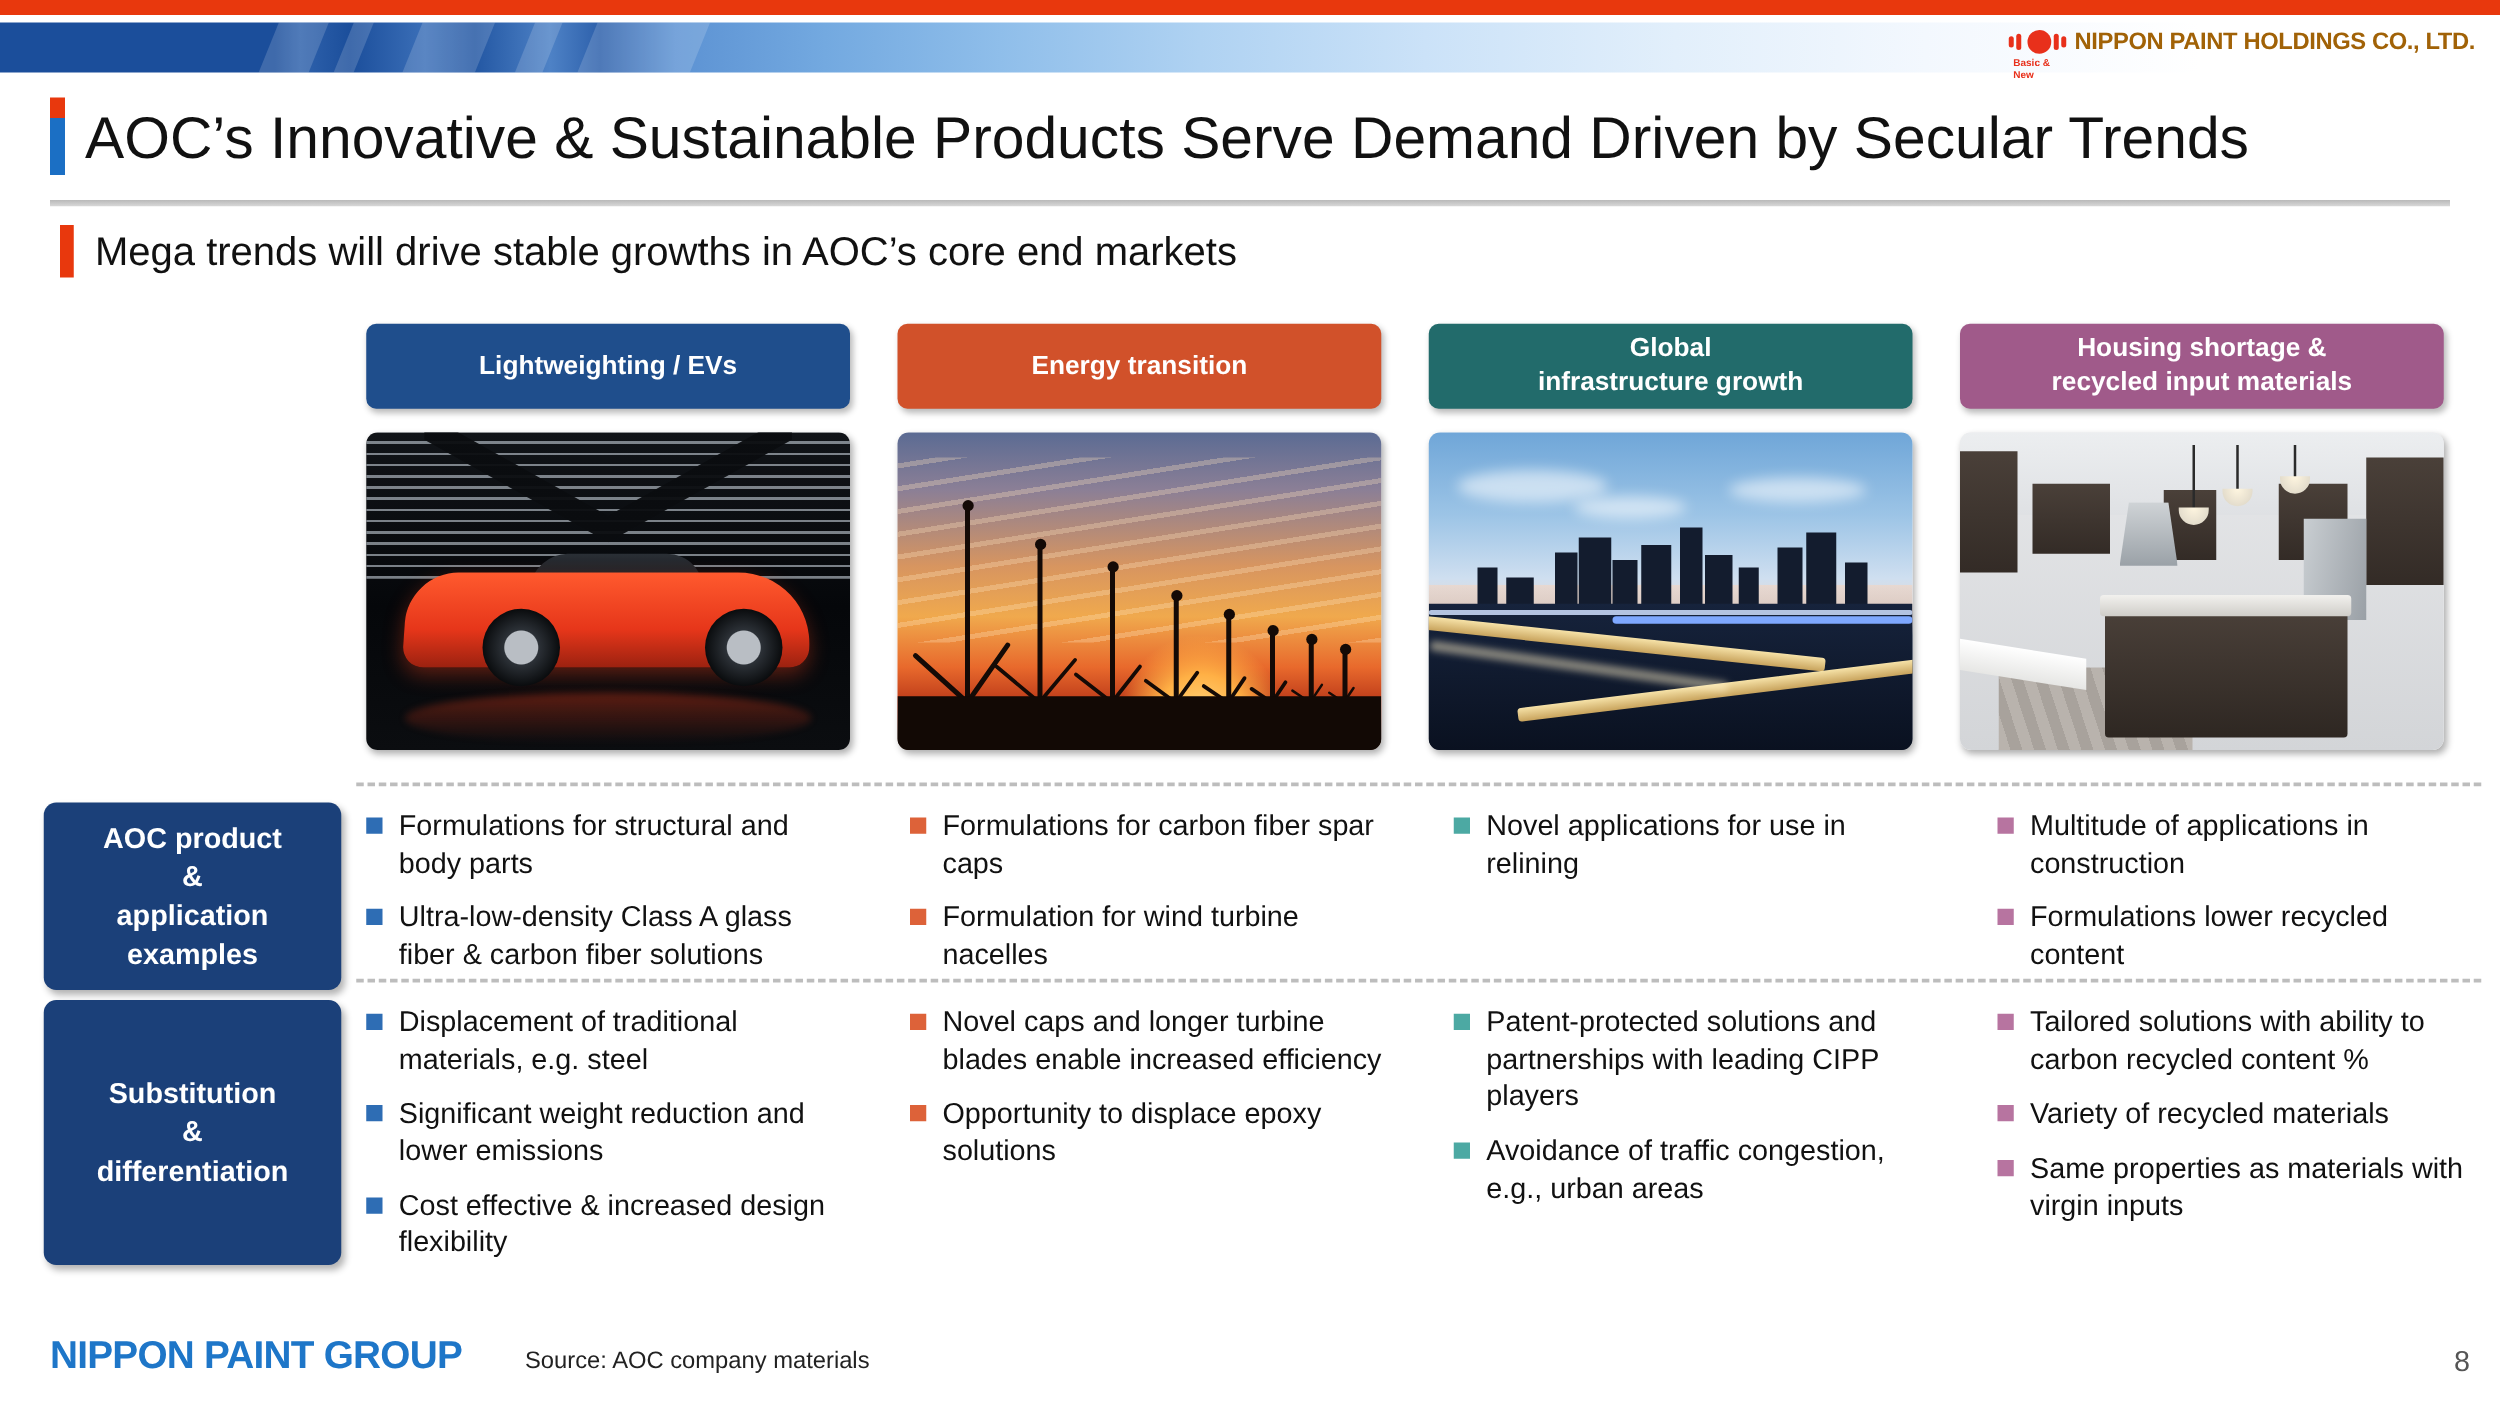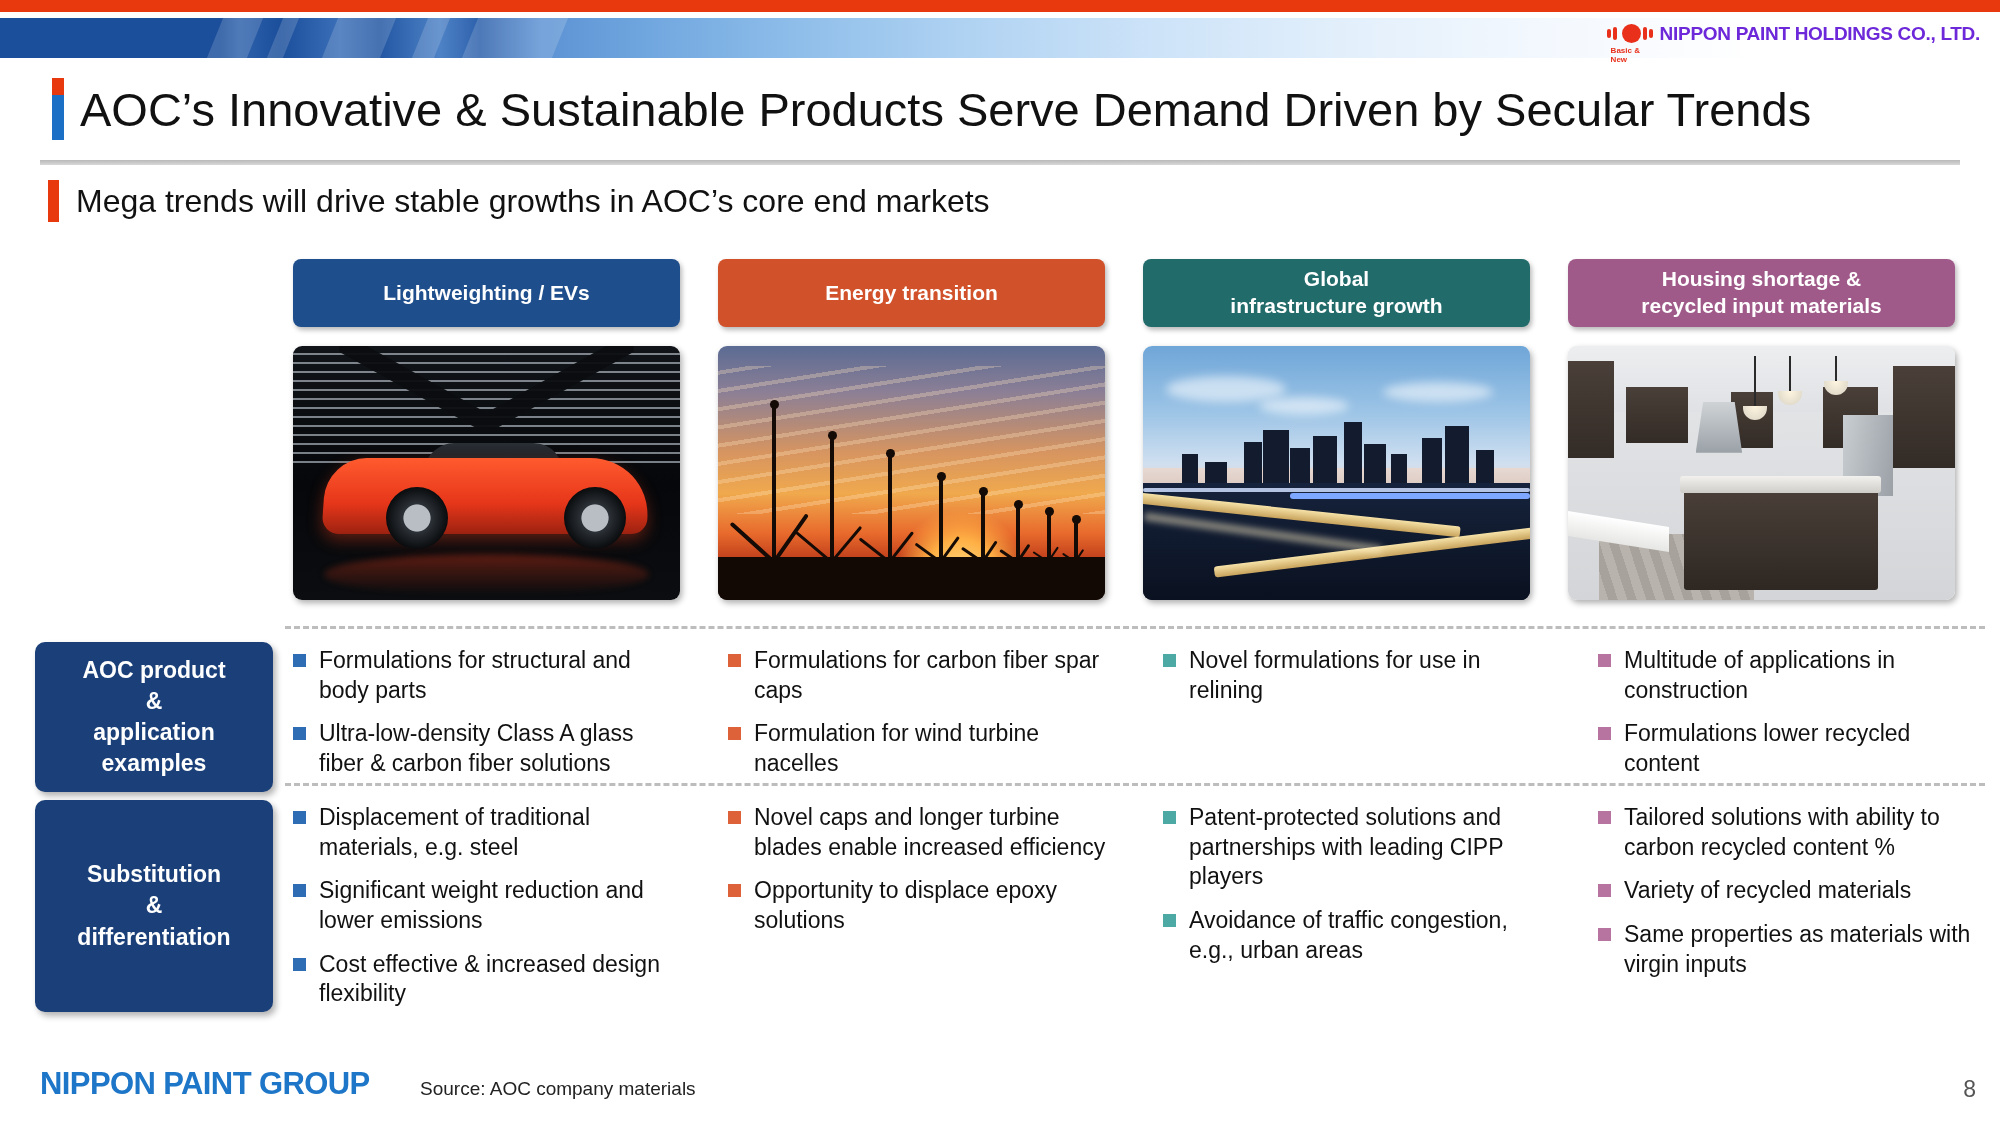--- a/index.html
+++ b/index.html
@@ -22,25 +22,25 @@
   }
   .band-stripes{position:absolute;left:0;top:18px;width:640px;height:40px;overflow:hidden;}
   .band-stripes i{position:absolute;top:-12px;height:64px;background:rgba(255,255,255,0.16);
     transform:skewX(-22deg);display:block;}
 
   
   .logo{position:absolute;right:20px;top:22px;display:flex;align-items:center;gap:7px;}
   .logo-mark{position:relative;width:46px;height:24px;}
   .logo-mark .dot{position:absolute;left:15px;top:2px;width:19px;height:19px;border-radius:50%;background:#E8301B;}
   .logo-mark .arc{position:absolute;top:4px;width:4px;height:15px;background:#E8301B;border-radius:2px;}
-  .logo-text{font-size:19px;font-weight:bold;color:#6d28d9;letter-spacing:-.3px;white-space:nowrap;}
+  .logo-text{font-size:19px;font-weight:bold;color:#a16207;letter-spacing:-.3px;white-space:nowrap;}
   .logo-tag{position:absolute;left:4px;top:24px;font-size:8px;color:#E8301B;font-weight:bold;}
 
   
-  .title-row{position:absolute;left:52px;top:78px;display:flex;align-items:center;}
+  .title-row{position:absolute;left:40px;top:78px;display:flex;align-items:center;}
   .title-bar{width:12px;height:62px;background:linear-gradient(#E8380D 0%,#E8380D 27%,#1B6FC4 27%,#1B6FC4 100%);}
   .title-text{margin-left:16px;font-size:47px;color:#111;white-space:nowrap;}
   .hrule{position:absolute;left:40px;top:160px;width:1920px;height:5px;
     background:linear-gradient(#b9b9b9,#d8d8d8);}
 
   .subtitle-row{position:absolute;left:48px;top:180px;display:flex;align-items:center;}
   .subtitle-bar{width:11px;height:42px;background:#E8380D;}
   .subtitle-text{margin-left:17px;font-size:32px;color:#111;white-space:nowrap;}
 
   
@@ -353,21 +353,21 @@
         <li>
             <span class="sq" style="background:#DD6239"></span>
             <span class="tx">Formulation for wind turbine nacelles</span>
           </li>
       </ul>
     </div>
     <div class="col">
       <ul class="bullets">
         <li>
             <span class="sq" style="background:#4CA9A3"></span>
-            <span class="tx">Novel formulations for use in relining</span>
+            <span class="tx">Novel applications for use in relining</span>
           </li>
       </ul>
     </div>
     <div class="col">
       <ul class="bullets">
         <li>
             <span class="sq" style="background:#B774A0"></span>
             <span class="tx">Multitude of applications in construction</span>
           </li>
         <li>

